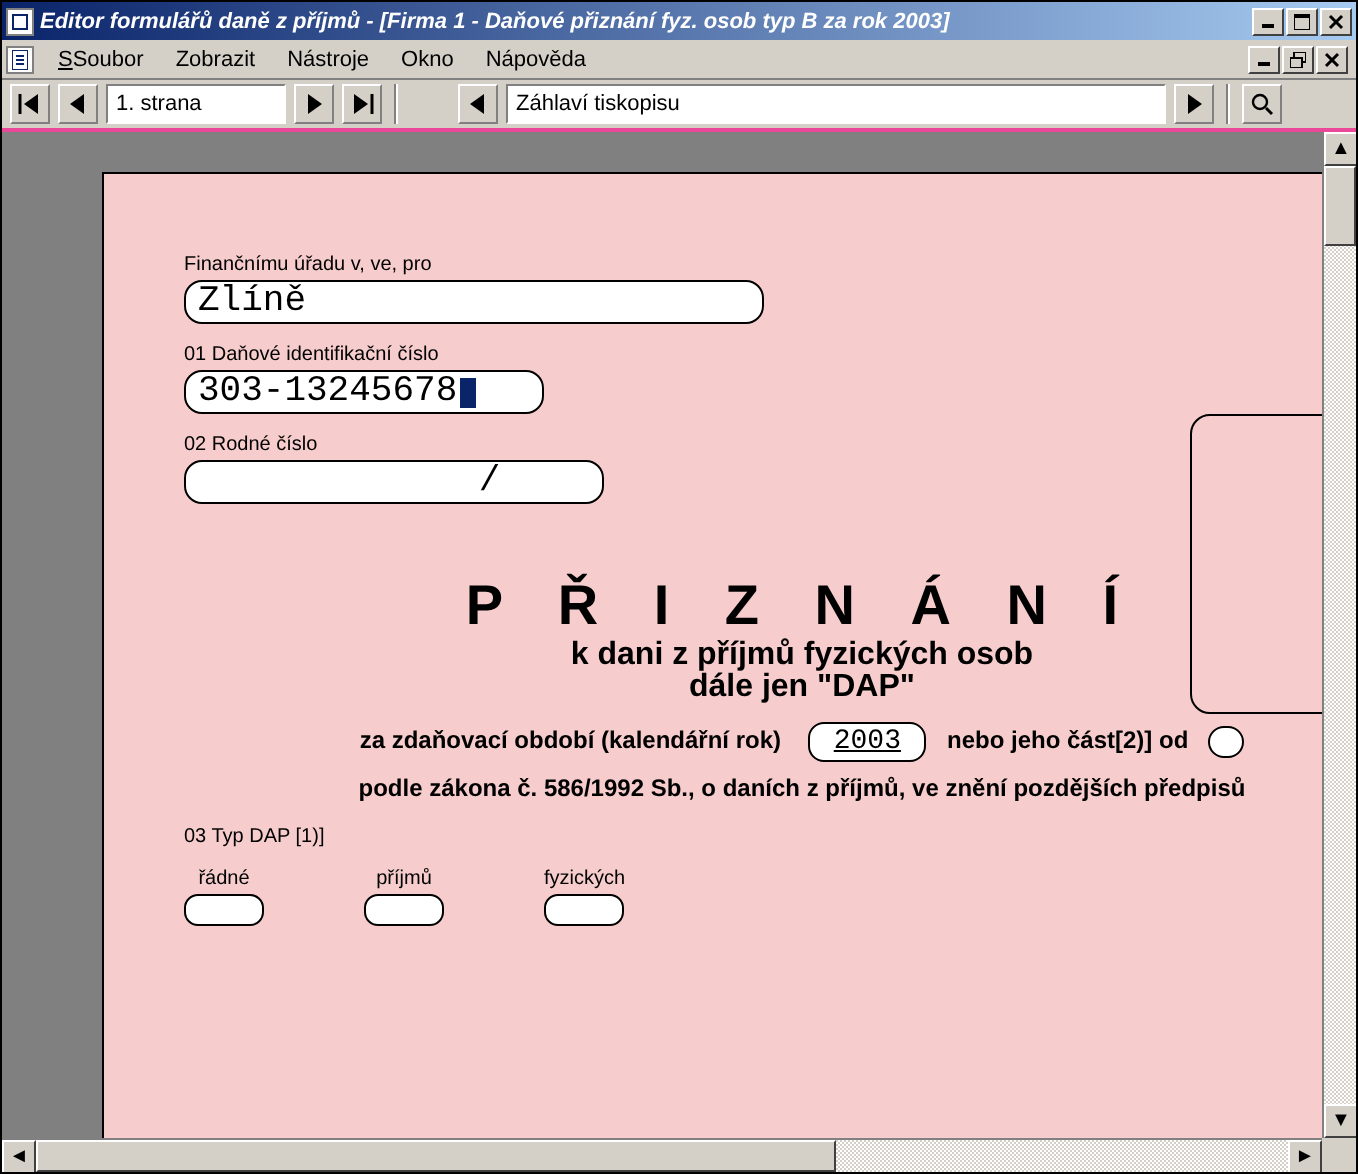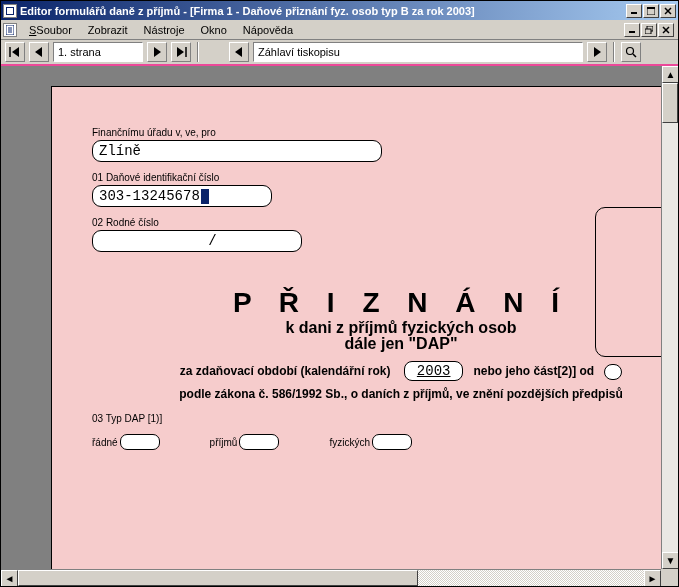--- a/index.html
+++ b/index.html
@@ -13,20 +13,21 @@
   }
   .window { width: 679px; height: 587px; border: 1px solid #000; display: flex; flex-direction: column; }
   .titlebar {
     height: 19px;
     background: linear-gradient(to right, #0a246a, #a6caf0);
     color: #fff;
     display: flex; align-items: center;
     padding: 0 2px;
     font-weight: bold;
     font-size: 11px;
+    font-style: italic;
   }
   .titlebar .app-icon {
     width: 14px; height: 14px; margin-right: 3px;
     background: #fff; border: 1px solid #808080;
     display: inline-flex; align-items: center; justify-content: center;
   }
   .titlebar .title { flex: 1; white-space: nowrap; overflow: hidden; }
   .titlebar .winbtns { display: flex; gap: 1px; }
   .winbtn {
     width: 16px; height: 14px;
@@ -107,35 +108,35 @@
     width: 700px; height: 800px;
     background: #f6cccc;
     border: 1px solid #000;
     padding: 30px 40px;
     font-family: Arial, sans-serif;
   }
   .small-label { font-size: 10px; color:#000; margin-top: 10px; }
   .form-field {
     background:#fff; border:1px solid #000; border-radius: 9px;
     height: 22px; display:flex; align-items:center; padding: 4px 6px;
-    font-family: "Courier New", monospace; font-size: 14px;
+    font-family: "Courier New", monospace; font-size: 18px;
     margin-top: 2px;
   }
   .caret-block { display:inline-block; width:8px; height:15px; background:#0a246a; margin-left:1px;}
   .stamp-box { position:absolute; right:-95px; top:120px; width:250px; height:150px;
     border:1px solid #000; border-radius:10px;}
   .main-title { text-align:center; font-size:28px; font-weight:bold; letter-spacing:10px; margin-top:35px;}
   .sub-title { text-align:center; font-size:16px; font-weight:bold; }
   .sub-title2 { text-align:center; font-size:16px; font-weight:bold; margin-top:-2px;}
   .period-line { text-align:center; font-size:12px; font-weight:bold; margin-top:8px;}
   .yearbox { display:inline-block; background:#fff; border:1px solid #000; border-radius:8px; padding:1px 12px; font-family:"Courier New",monospace; font-weight:normal; font-size:14px;text-decoration:underline;}
   .sidebox { display:inline-block; background:#fff; border:1px solid #000; border-radius:8px; width:18px; height:16px; vertical-align:middle;}
   .law-line { text-align:center; font-size:12px; font-weight:bold; margin-top:6px;}
   .type-row { display:flex; gap:50px; margin-top:10px; align-items:flex-start;}
-  .type-opt { display:flex; flex-direction:row; align-items:center; font-size:10px; gap:2px;}
+  .type-opt { display:flex; flex-direction:column; align-items:center; font-size:10px; gap:2px;}
   .tickbox { width:40px; height:16px; background:#fff; border:1px solid #000; border-radius:7px;}
 </style>
 </head>
 <body>
 
 <div class="window">
 
   <div class="titlebar">
     <span class="app-icon">
       <svg width="8" height="8">

